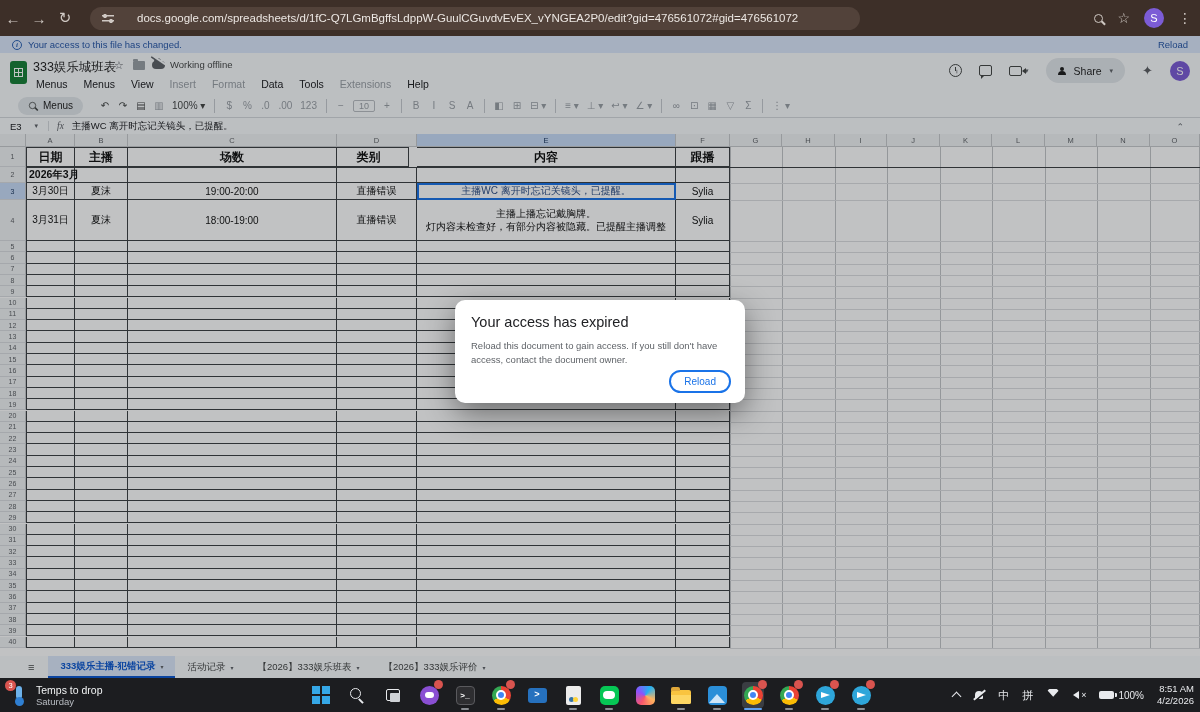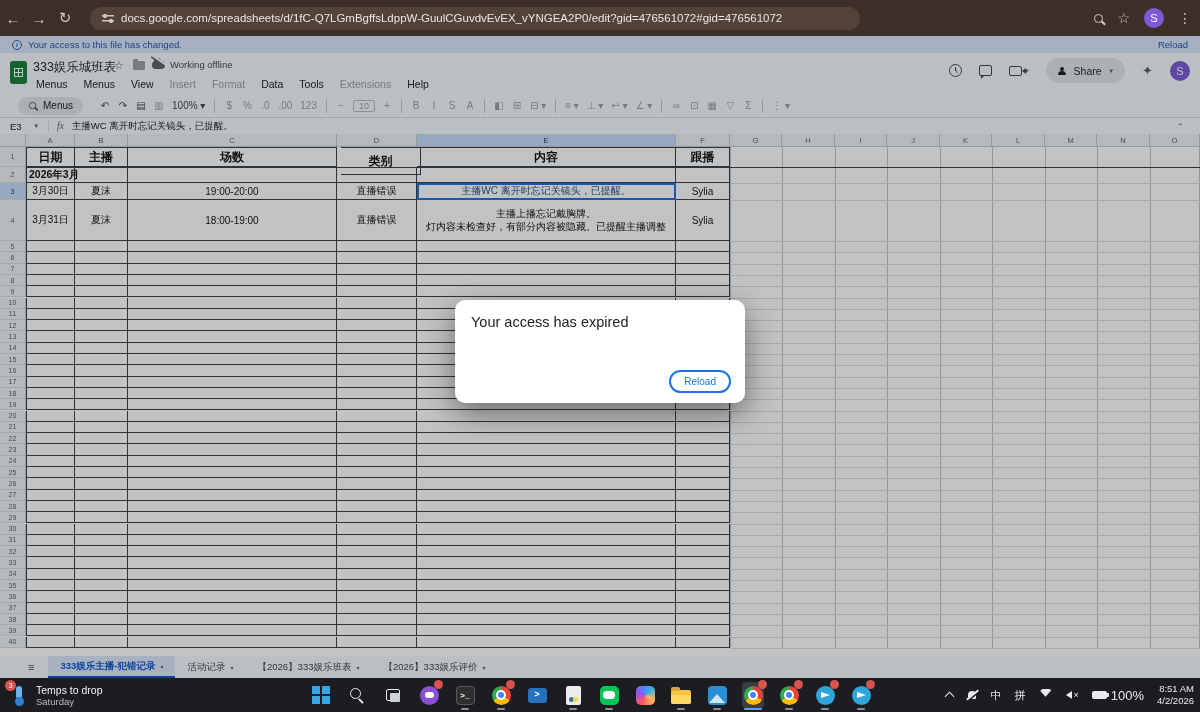--- a/index.html
+++ b/index.html
@@ -2,21 +2,21 @@
 <html><head>
 <meta charset="utf-8">
 <style>
   *{margin:0;padding:0;box-sizing:border-box}
   html,body{width:1200px;height:712px;overflow:hidden;font-family:"Liberation Sans","DejaVu Sans",sans-serif;background:#fff}
   #stage{position:absolute;inset:0;width:1200px;height:712px;overflow:hidden}
 
   
   #browser-bar{position:absolute;left:0;top:0;width:1200px;height:36px;background:#3d2f28;display:flex;align-items:center;z-index:60}
   .nav-btn{color:#cfc8c3;font-size:15px;width:26px;text-align:center;cursor:pointer}
-  #addr-pill{display:flex;align-items:center;gap:7px;background:#52423a;border-radius:14px;height:23px;margin-left:12px;padding:0 12px;width:770px}
+  #addr-pill{display:flex;align-items:center;gap:23px;background:#52423a;border-radius:14px;height:23px;margin-left:12px;padding:0 12px;width:770px}
   #addr-url{color:#ece7e3;font-size:11.5px;white-space:nowrap;overflow:hidden}
   .tune-ic{width:12px;height:10px;background:
     linear-gradient(#cfc8c3 0 0) 0 2px/12px 1.5px no-repeat,
     linear-gradient(#cfc8c3 0 0) 0 7px/12px 1.5px no-repeat,
     radial-gradient(circle at 3px 3px,#cfc8c3 2px,transparent 2.2px),
     radial-gradient(circle at 9px 8px,#cfc8c3 2px,transparent 2.2px)}
   #browser-right{position:absolute;right:8px;top:0;height:36px;display:flex;align-items:center;gap:14px}
   .mag{width:9px;height:9px;border:1.6px solid #cfc8c3;border-radius:50%;position:relative;display:inline-block}
   .mag::after{content:'';position:absolute;width:5px;height:1.6px;background:#cfc8c3;transform:rotate(45deg);right:-4px;bottom:-2px}
   .star-g{color:#cfc8c3;font-size:14px}
@@ -156,21 +156,21 @@
   .tg-ic::after{content:'';position:absolute;left:5px;top:6px;border-left:9px solid #fff;border-top:3.5px solid transparent;border-bottom:3.5px solid transparent}
   #tray{position:absolute;right:6px;top:0;height:34px;display:flex;align-items:center;gap:13px}
   .chev-up{width:7px;height:7px;border-top:1.8px solid #e8eaed;border-right:1.8px solid #e8eaed;transform:rotate(-45deg);margin-top:3px}
   .bell-off{width:12px;height:11px;position:relative}
   .bell-off::before{content:'';position:absolute;left:2px;top:1px;width:8px;height:8px;background:#e8eaed;border-radius:4px 4px 1px 1px}
   .bell-off::after{content:'';position:absolute;left:-1px;top:4px;width:15px;height:1.8px;background:#e8eaed;transform:rotate(-40deg);box-shadow:0 1.5px 0 #1c1d20}
   .ime{font-size:11px;color:#e8eaed}
   .wifi-ic{width:14px;height:14px;border-radius:50%;background:#e8eaed;clip-path:polygon(50% 62%,0 8%,100% 8%)}
   .vol-ic{display:flex;align-items:center;gap:1px;font-size:9px}
   .vol-ic::before{content:'';border-right:6px solid #e8eaed;border-top:4px solid transparent;border-bottom:4px solid transparent;margin-right:1px}
-  .batt-wrap{display:flex;align-items:center;gap:4px;font-size:13px}
+  .batt-wrap{display:flex;align-items:center;gap:4px;font-size:10px}
   .batt-ic{width:15px;height:8px;background:#e8eaed;border-radius:2px;position:relative}
   .batt-ic::after{content:'';position:absolute;right:-2.5px;top:2px;width:2px;height:4px;background:#e8eaed;border-radius:0 1px 1px 0}
   #clock{text-align:right;font-size:9.5px;line-height:1.25;color:#e8eaed}
 </style>
 </head>
 <body>
 
 <div id="stage">
 
   <div id="browser-bar">
@@ -389,21 +389,21 @@
       <div class="gline-h" style="left: 730px; width: 470px; top: 446px;"></div>
       <div class="gline-h" style="left: 730px; width: 470px; top: 457.3px;"></div>
       <div class="gline-h" style="left: 730px; width: 470px; top: 468.6px;"></div>
       <div class="gline-h" style="left: 730px; width: 470px; top: 479.9px;"></div>
       <div class="gline-h" style="left: 730px; width: 470px; top: 491.2px;"></div>
       <div class="gline-h" style="left: 730px; width: 470px; top: 502.5px;"></div>
       <div class="gline-h" style="left: 730px; width: 470px; top: 513.8px;"></div>
       <div class="tcell hdr" id="cell-A1" style="left: 26px; top: 13px; width: 49px; height: 20px; border-top: 1px solid rgb(60, 64, 67); border-left: 1px solid rgb(60, 64, 67);">日期</div>
       <div class="tcell hdr" id="cell-B1" style="left: 75px; top: 13px; width: 53px; height: 20px; border-top: 1px solid rgb(60, 64, 67);">主播</div>
       <div class="tcell hdr" id="cell-C1" style="left: 128px; top: 13px; width: 209px; height: 20px; border-top: 1px solid rgb(60, 64, 67);">场数</div>
-      <div class="tcell hdr" id="cell-D1" style="left: 341px; top: 13px; width: 80px; height: 28px; border-top: 1px solid rgb(60, 64, 67);">类别</div>
+      <div class="tcell hdr" id="cell-D1" style="left: 329px; top: 13px; width: 80px; height: 20px; border-top: 1px solid rgb(60, 64, 67);">类别</div>
       <div class="tcell hdr" id="cell-E1" style="left: 417px; top: 13px; width: 259px; height: 20px; border-top: 1px solid rgb(60, 64, 67);">内容</div>
       <div class="tcell hdr" id="cell-F1" style="left: 676px; top: 13px; width: 54px; height: 20px; border-top: 1px solid rgb(60, 64, 67);">跟播</div>
       <div class="tcell" id="cell-A2" style="left: 26px; top: 33px; width: 49px; height: 16px; border-left: 1px solid rgb(60, 64, 67);"></div>
       <div class="tcell" id="cell-B2" style="left: 75px; top: 33px; width: 53px; height: 16px;"></div>
       <div class="tcell" id="cell-C2" style="left: 128px; top: 33px; width: 209px; height: 16px;"></div>
       <div class="tcell" id="cell-D2" style="left: 337px; top: 33px; width: 80px; height: 16px;"></div>
       <div class="tcell" id="cell-E2" style="left: 417px; top: 33px; width: 259px; height: 16px;"></div>
       <div class="tcell" id="cell-F2" style="left: 676px; top: 33px; width: 54px; height: 16px;"></div>
       <div class="tcell" id="cell-A3" style="left: 26px; top: 49px; width: 49px; height: 17px; border-left: 1px solid rgb(60, 64, 67);">3月30日</div>
       <div class="tcell" id="cell-B3" style="left: 75px; top: 49px; width: 53px; height: 17px;">夏沫</div>
@@ -637,20 +637,21 @@
       <div class="tcell" id="cell-E40" style="left: 417px; top: 502.5px; width: 259px; height: 11.3px;"></div>
       <div class="tcell" id="cell-F40" style="left: 676px; top: 502.5px; width: 54px; height: 11.3px;"></div>
       <div class="row1-line" style="top: 33px;"></div>
       <div class="overflow-txt" style="left: 29px; top: 33px; height: 16px;">2026年3月</div>
       <div class="sel-border" style="left: 417px; top: 49px; width: 259px; height: 17px;"></div>
     </div>
 
   <div id="scrim"></div>
   <div id="dialog">
     <div id="dialog-title">Your access has expired</div>
+    <div id="dialog-body">Reload this document to gain access. If you still don't have access, contact the document owner.</div>
     <button id="dialog-btn">Reload</button>
   </div>
 
   <div id="tabbar">
     <span id="tab-menu-ic">≡</span>
   <div class="sheet-tab active">
         <span>333娱乐主播-犯错记录</span>
         <span class="dd">▾</span>
       </div>
       <div class="sheet-tab">

